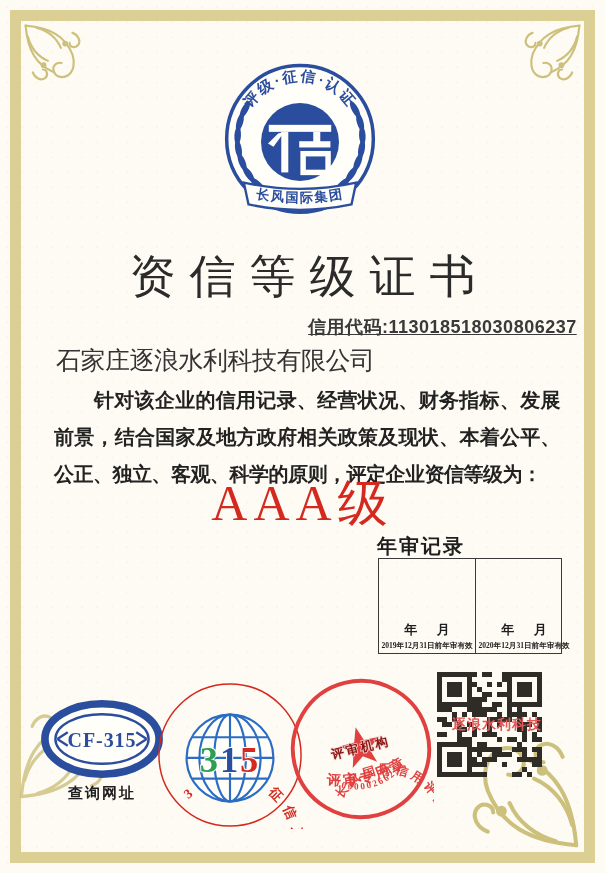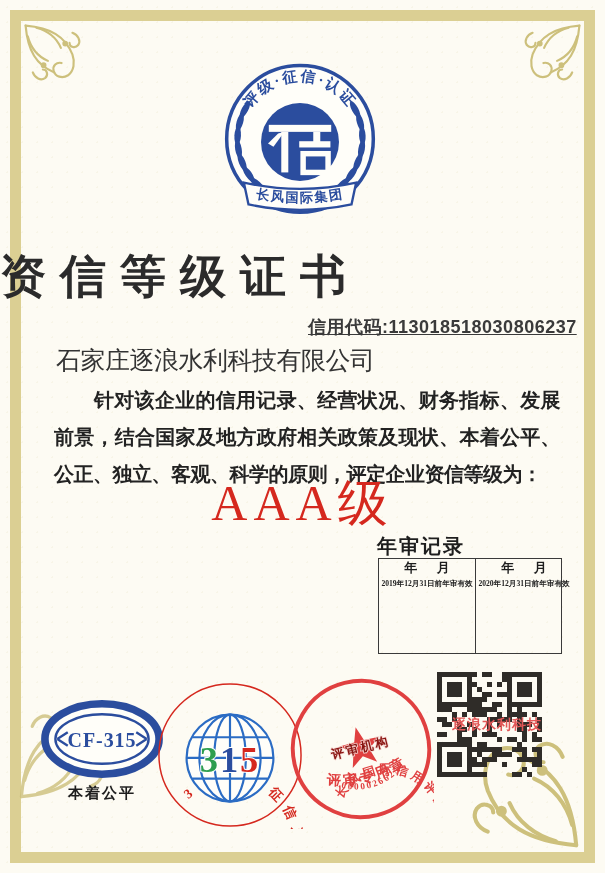--- a/index.html
+++ b/index.html
@@ -8,36 +8,36 @@
     background-image:radial-gradient(rgba(214,202,150,.13) 1px,transparent 1px);background-size:15px 15px;}
   .frame{position:absolute;inset:10px;border:11px solid #dbcf93;}
   .corner{position:absolute;color:#cdc07c;}
   .corner svg{width:100%;height:100%;display:block;}
   .c-tl{left:22px;top:22px;width:72px;height:72px;}
   .c-tr{right:22px;top:22px;width:72px;height:72px;transform:scaleX(-1);}
   .c-bl{left:16px;top:694px;width:108px;height:108px;transform:scaleY(-1);opacity:.8;}
   .c-br{left:447px;top:716px;width:136px;height:136px;transform:scale(-1,-1);}
   .emblem{position:absolute;left:222px;top:58px;width:156px;height:168px;}
   .emblem svg{width:100%;height:100%;display:block;}
-  .title{position:absolute;left:0;top:246px;width:100%;
-    font-family:"Liberation Sans",sans-serif;font-weight:bold;font-size:46px;color:#2b2b2b;letter-spacing:14px;}
+  .title{position:absolute;left:0;top:246px;width:100%;text-align:center;
+    font-family:"Liberation Sans",sans-serif;font-weight:normal;font-size:46px;color:#2b2b2b;letter-spacing:14px;}
   .title span{margin-right:-14px;}
   .credit-code{position:absolute;left:308px;top:315px;font-family:"Liberation Sans",sans-serif;
     font-weight:bold;font-size:18px;color:#3a3a3a;letter-spacing:.5px;text-decoration:underline;}
   .company{position:absolute;left:56px;top:344px;font-family:"Liberation Sans",sans-serif;
     font-weight:normal;font-size:25px;color:#333;letter-spacing:-0.5px;}
   .paragraph{position:absolute;left:54px;top:382px;width:506px;font-size:20px;line-height:37px;
     font-weight:bold;color:#222;text-indent:2em;letter-spacing:-0.5px;text-align:justify;}
   .rating{position:absolute;left:0;top:470px;width:100%;text-align:center;
     font-weight:normal;font-size:50px;color:#d5281e;letter-spacing:6px;}
   .details{position:absolute;left:56px;top:543px;font-weight:bold;font-size:20px;color:#1e1e1e;letter-spacing:.5px;}
   .details div{height:38px;line-height:38px;}
   .review-title{position:absolute;left:377px;top:533px;font-weight:bold;font-size:20px;letter-spacing:2px;color:#1e1e1e;}
   .review-table{position:absolute;left:378px;top:558px;width:182px;height:94px;display:flex;border:1.5px solid #3a3a3a;}
-  .review-cell{flex:1;display:flex;flex-direction:column;align-items:center;}
+  .review-cell{flex:1;display:flex;flex-direction:column;justify-content:flex-end;align-items:center;}
   .review-cell:first-child{border-right:1.5px solid #3a3a3a;}
   .review-ph{font-weight:bold;font-size:13px;white-space:pre;margin-bottom:1px;color:#1e1e1e;}
   .review-note{font-weight:bold;font-size:8px;white-space:nowrap;margin-bottom:2px;color:#1e1e1e;transform:scale(.95);}
   .cf315{position:absolute;left:40px;top:700px;width:124px;height:78px;}
   .cf315 svg{width:100%;height:100%;display:block;}
   .mutual-label{position:absolute;left:40px;top:784px;width:124px;text-align:center;
     font-weight:bold;font-size:15px;letter-spacing:2px;color:#1e1e1e;}
   .globe{position:absolute;left:156px;top:681px;width:148px;height:148px;}
   .globe svg{width:100%;height:100%;display:block;}
   .seal{position:absolute;left:288px;top:676px;width:146px;height:146px;}
@@ -171,21 +171,21 @@
 
   <div class="cf315">
     <svg viewBox="0 0 130 82">
       <ellipse cx="65" cy="41" rx="60" ry="37" fill="#fffef9" stroke="#2b4d9e" stroke-width="8"></ellipse>
       <ellipse cx="65" cy="41" rx="49" ry="26" fill="none" stroke="#2b4d9e" stroke-width="2.5"></ellipse>
       <path d="M18,41 l11,-7 M18,41 l11,7" fill="none" stroke="#2b4d9e" stroke-width="2.5"></path>
       <path d="M112,41 l-11,-7 M112,41 l-11,7" fill="none" stroke="#2b4d9e" stroke-width="2.5"></path>
       <text x="65" y="49" text-anchor="middle" font-size="21" font-weight="bold" fill="#2b4d9e" letter-spacing="1">CF-315</text>
     </svg>
   </div>
-  <div class="mutual-label">本着公平</div>
+  <div class="mutual-label">查询网址</div>
 
   <div class="globe">
     <svg viewBox="0 0 150 150">
       <circle cx="75" cy="75" r="72" fill="none" stroke="#d5281e" stroke-width="1.5"></circle>
       <path id="globeRing" d="M33,120 A62,62 0 1 1 32.9,120.1" fill="none"></path>
       <text font-size="13.5" font-weight="bold" fill="#d5281e" letter-spacing="8">
         <textPath href="#globeRing">315全国征信系统诚信企业认证</textPath>
       </text>
       <g stroke="#2b6cc4" stroke-width="2.2" fill="none">
         <circle cx="75" cy="78" r="44" fill="#fffef9"></circle>

